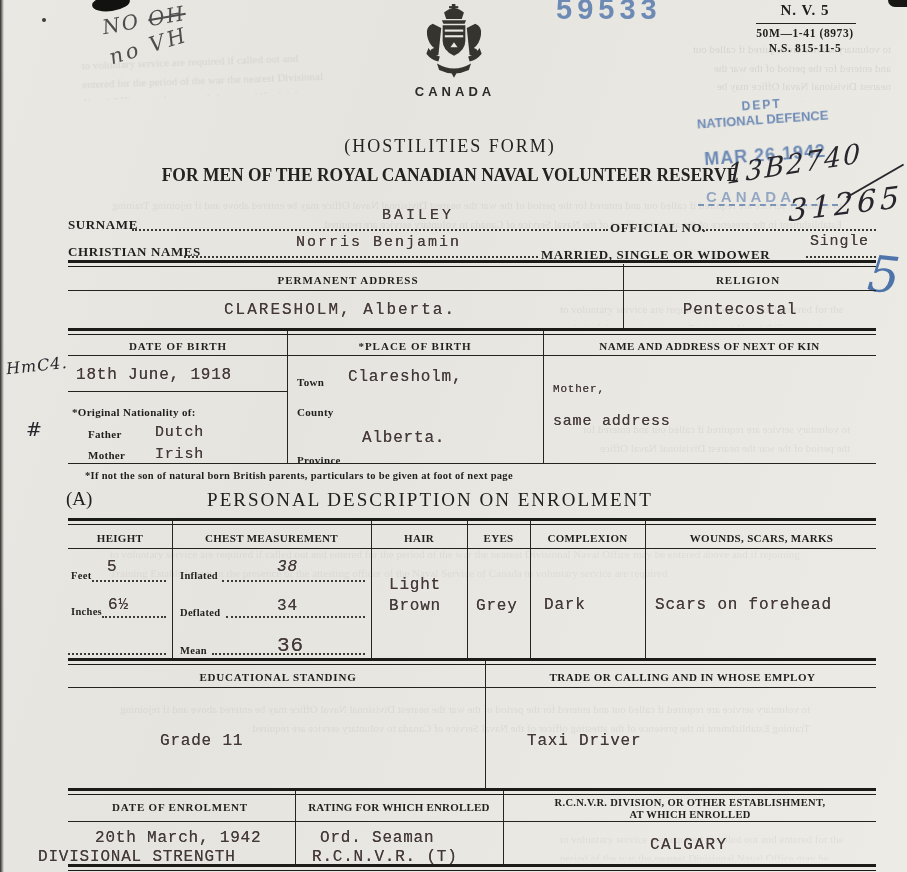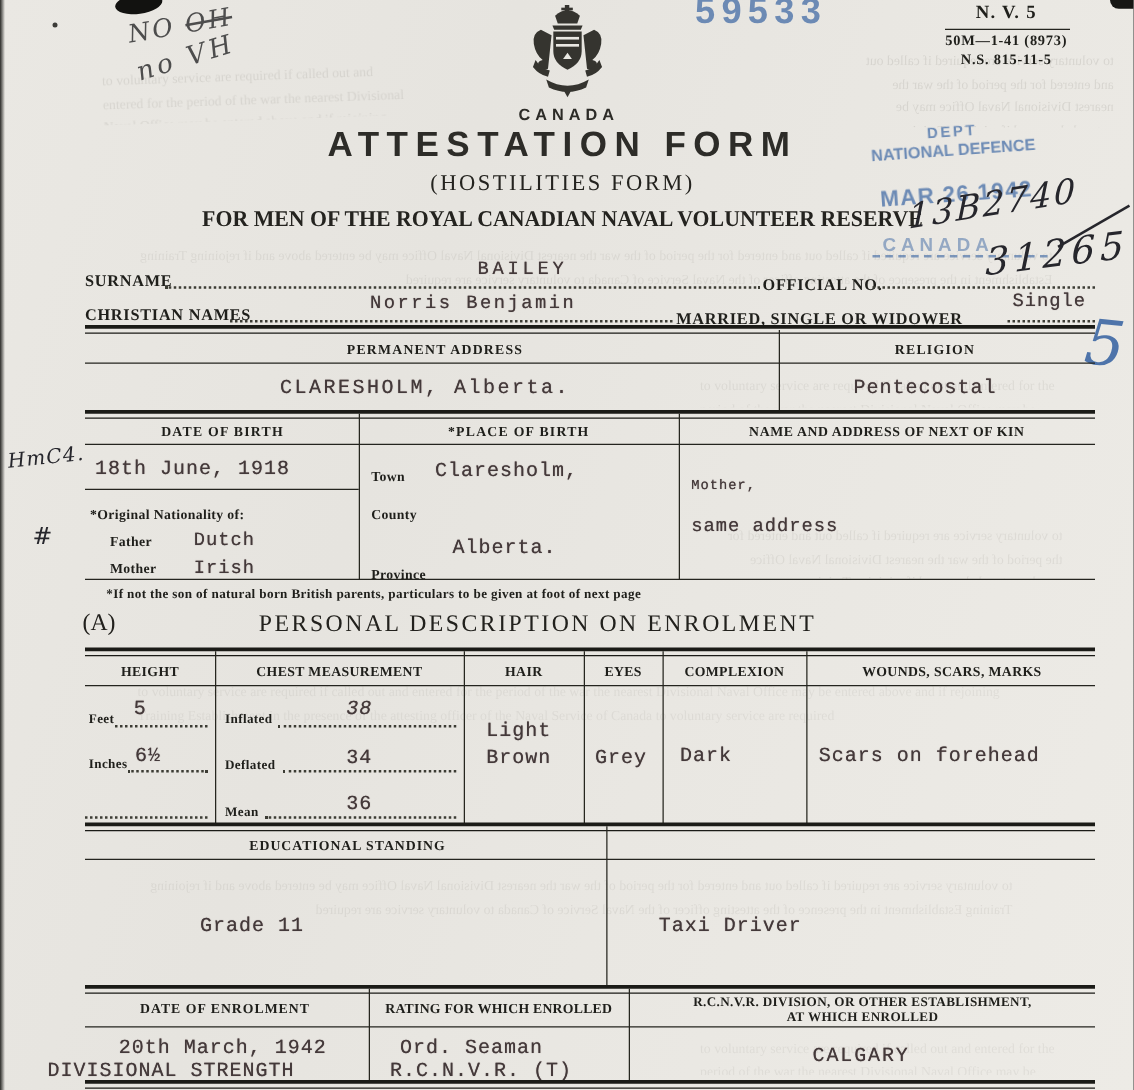--- a/index.html
+++ b/index.html
@@ -76,21 +76,20 @@
       </g>
       <g fill="#e9e7e2">
         <rect x="37" y="36" width="26" height="3"></rect>
         <rect x="37" y="44" width="26" height="3"></rect>
         <path d="M50 54 l5 7 h-10 z"></path>
       </g>
     </svg>
   </div>
   <div class="abs center" style="left:395px;top:84px;width:120px;font-family:'Liberation Sans',sans-serif;font-weight:bold;font-size:13px;letter-spacing:4px;color:#2c2b27;">CANADA</div>
 
-  <div class="abs center" style="left:155px;top:100px;width:590px;font-family:'Liberation Sans',sans-serif;font-weight:bold;font-size:28px;letter-spacing:6px;color:#2d2c28;">ATTESTATION FORM</div>
   <div class="abs center" style="left:255px;top:136px;width:390px;font-size:18px;letter-spacing:2px;color:#24231f;">(HOSTILITIES FORM)</div>
   <div class="abs center" style="left:130px;top:165px;width:640px;font-weight:bold;font-size:18px;color:#24231f;transform:scaleX(.97);">FOR MEN OF THE ROYAL CANADIAN NAVAL VOLUNTEER RESERVE</div>
 
   <div class="abs" style="left:686px;top:98px;width:155px;transform:rotate(-4deg);text-align:center;">
     <div class="stamp-t" style="font-size:12px;letter-spacing:2px;">DEPT</div>
     <div class="stamp-t" style="font-size:13px;">NATIONAL DEFENCE</div>
     <div class="stamp-t" style="font-size:18px;margin-top:18px;letter-spacing:1px;">MAR 26 1942</div>
   </div>
   <div class="abs stamp-t" style="left:706px;top:188px;font-size:15px;letter-spacing:4px;opacity:.55;">CANADA</div>
   <div class="abs" style="left:698px;top:204px;width:140px;border-bottom:2px dashed #4e74aa;opacity:.7;"></div>
@@ -181,33 +180,34 @@
   <div class="abs leader" style="left:102px;top:616px;width:64px;"></div>
   <div class="abs leader" style="left:68px;top:653px;width:98px;"></div>
 
   <div class="abs lbl-sm" style="left:180px;top:570px;font-size:10.5px;">Inflated</div>
   <div class="abs typed" style="left:277px;top:558px;font-size:16px;font-style:italic;">38</div>
   <div class="abs leader" style="left:222px;top:580px;width:143px;"></div>
   <div class="abs lbl-sm" style="left:180px;top:607px;font-size:10.5px;">Deflated</div>
   <div class="abs typed" style="left:277px;top:597px;font-size:16px;">34</div>
   <div class="abs leader" style="left:226px;top:616px;width:139px;"></div>
   <div class="abs lbl-sm" style="left:180px;top:645px;font-size:10.5px;">Mean</div>
-  <div class="abs typed" style="left:277px;top:634px;font-size:16px;">36</div>
+  <div class="abs typed" style="left:277px;top:634px;font-size:21px;">36</div>
   <div class="abs leader" style="left:212px;top:653px;width:153px;"></div>
 
   <div class="abs typed" style="left:389px;top:576px;font-size:16px;">Light</div>
   <div class="abs typed" style="left:389px;top:597px;font-size:16px;">Brown</div>
   <div class="abs typed" style="left:476px;top:597px;font-size:16px;">Grey</div>
   <div class="abs typed" style="left:544px;top:596px;font-size:16px;">Dark</div>
   <div class="abs typed" style="left:655px;top:596px;font-size:16px;">Scars on forehead</div>
 
   <div class="abs dbl" style="left:68px;top:658px;width:808px;"></div>
 
   <div class="abs vl" style="left:485px;top:661px;height:128px;"></div>
   <div class="abs lbl-sm center" style="left:98px;top:671px;width:360px;letter-spacing:.8px;">EDUCATIONAL STANDING</div>
+  <div class="abs lbl-sm center" style="left:500px;top:671px;width:365px;letter-spacing:.5px;">TRADE OR CALLING AND IN WHOSE EMPLOY</div>
   <div class="abs hr" style="left:68px;top:687px;width:808px;border-top-width:1.1px;"></div>
   <div class="abs typed" style="left:160px;top:732px;font-size:16px;">Grade 11</div>
   <div class="abs typed" style="left:527px;top:732px;font-size:16px;">Taxi Driver</div>
   <div class="abs dbl" style="left:68px;top:788px;width:808px;"></div>
 
   <div class="abs vl" style="left:295px;top:791px;height:74px;"></div>
   <div class="abs vl" style="left:503px;top:791px;height:74px;"></div>
   <div class="abs lbl-sm center" style="left:80px;top:801px;width:200px;letter-spacing:.8px;">DATE OF ENROLMENT</div>
   <div class="abs lbl-sm center" style="left:298px;top:801px;width:202px;letter-spacing:.2px;">RATING FOR WHICH ENROLLED</div>
   <div class="abs lbl-sm center" style="left:506px;top:797px;width:368px;font-size:10.5px;">R.C.N.V.R. DIVISION, OR OTHER ESTABLISHMENT,</div>

